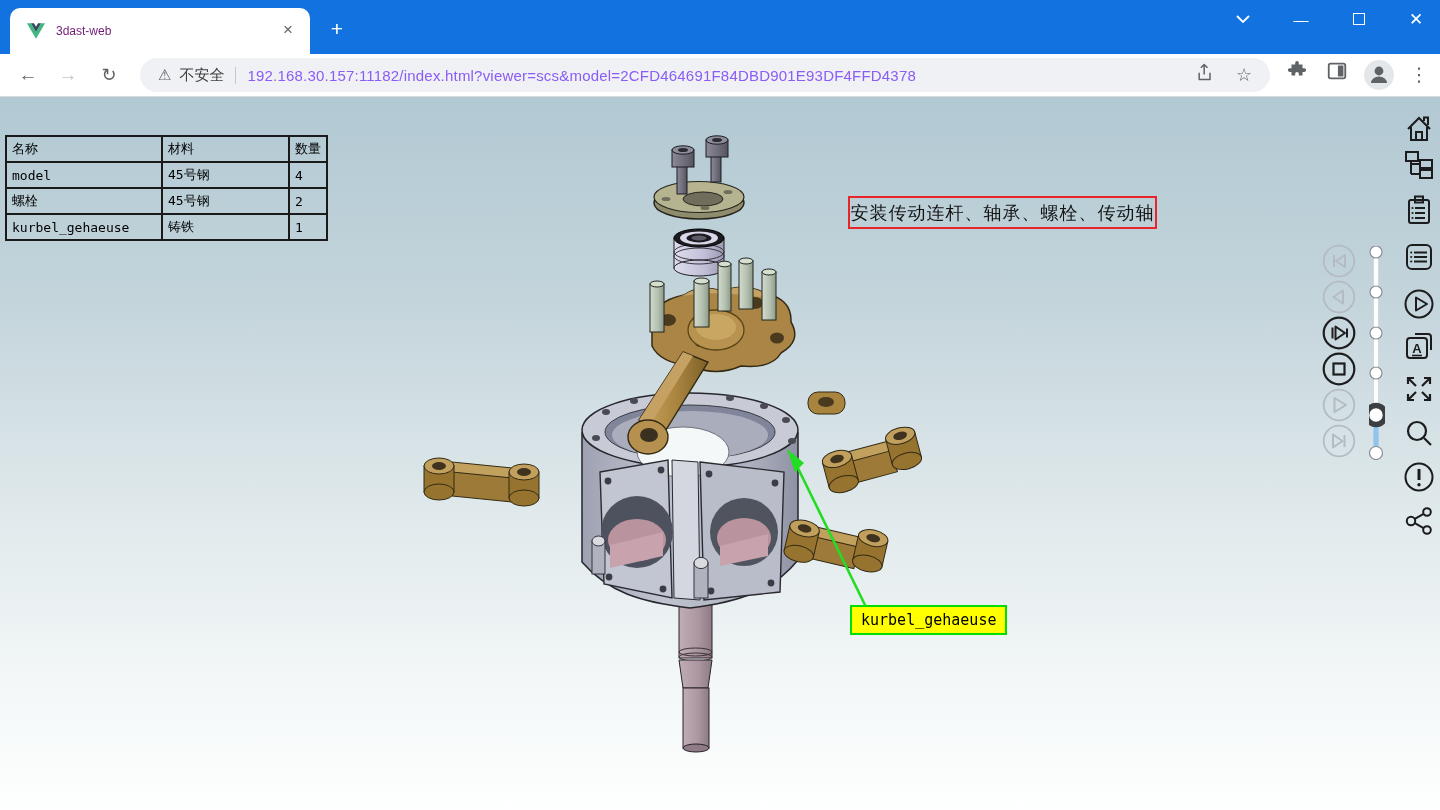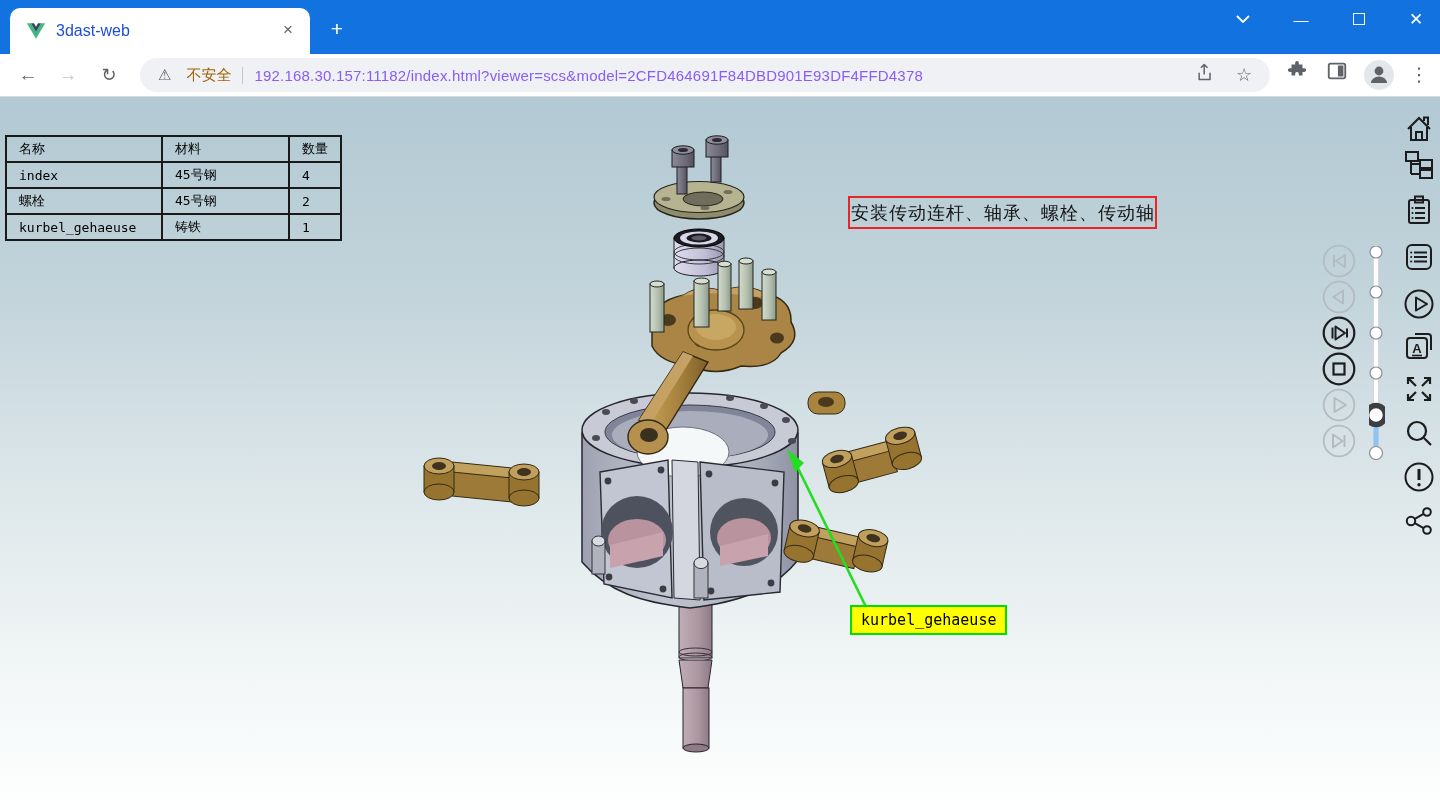--- a/index.html
+++ b/index.html
@@ -1,50 +1,50 @@
 <!DOCTYPE html>
 <html><head>
 <meta charset="utf-8">
 <style>
   *{box-sizing:border-box;margin:0;padding:0}
   html,body{width:1440px;height:810px;overflow:hidden;font-family:"Liberation Sans",sans-serif;background:#fff;position:relative}
 
   
   .titlebar{position:absolute;left:0;top:0;width:1440px;height:54px;background:#1172e0}
   .tab{position:absolute;left:10px;top:8px;width:300px;height:46px;background:#fff;border-radius:10px 10px 0 0;display:flex;align-items:center;padding:0 12px 0 16px}
-  .tab-title{flex:1;margin-left:10px;font-size:16px;color:#1d4ed8;white-space:nowrap;overflow:hidden}
+  .tab-title{flex:1;margin-left:10px;font-size:12px;color:#701a75;white-space:nowrap;overflow:hidden}
   .tab-close{width:20px;height:20px;text-align:center;line-height:18px;font-size:17px;color:#5f6368;border-radius:50%;cursor:pointer}
   .newtab{position:absolute;left:324px;top:17px;width:26px;height:26px;color:#fff;font-size:21px;line-height:24px;text-align:center;border-radius:50%}
   .winctl{position:absolute;top:8px;height:24px;width:30px;color:#fff;text-align:center;font-size:15px;line-height:24px}
   .winctl svg{display:block;margin:7px auto 0}
   .win-max-box{display:block;width:12px;height:12px;border:1.6px solid #fff;margin:5px auto 0}
 
   .toolbar{position:absolute;left:0;top:54px;width:1440px;height:43px;background:#fff;border-bottom:1px solid #d7dbde}
   .navbtn{position:absolute;top:60px;width:30px;height:30px;text-align:center;line-height:30px;font-size:19px;color:#5f6368}
   .navbtn.disabled{color:#c0c4c9}
   .omnibox{position:absolute;left:140px;top:58px;width:1130px;height:34px;background:#eff1f4;border-radius:17px;display:flex;align-items:center;font-size:15px}
   .omni-warn{margin-left:18px;color:#5f6368;font-size:15px}
-  .omni-sec{margin-left:15px;color:#a16207}
+  .omni-sec{margin-left:8px;color:#404040}
   .omni-div{width:1px;height:17px;background:#c4c7cb;margin:0 11px}
   .omni-url{color:#8b5cf6;letter-spacing:.2px}
   .omni-spacer{flex:1}
   .omni-ic{width:26px;height:26px;margin-right:13px;color:#5f6368;text-align:center;line-height:26px;font-size:18px}
   .tbic{position:absolute;top:60px;width:30px;height:30px;text-align:center;line-height:30px;color:#5f6368}
   .avatar{background:#e4e7ea;border-radius:50%}
 
   
   .viewer{position:absolute;left:0;top:97px;width:1440px;height:713px;
     background:linear-gradient(180deg,#b2c9d3 0%,#c3d4db 28%,#dde7ea 55%,#f3f7f7 82%,#feffff 100%)}
   .model-svg{position:absolute;left:0;top:97px;width:1440px;height:713px}
 
   .bom{position:absolute;left:5px;top:135px;border-collapse:collapse;font-family:"DejaVu Sans Mono",monospace;font-size:13px;color:#000}
-  .bom td{border:2px solid #1a1a1a;height:26px;padding:0 12px;white-space:nowrap}
+  .bom td{border:2px solid #1a1a1a;height:26px;padding:0 5px;white-space:nowrap}
 
   .anno{position:absolute;left:848px;top:196px;width:309px;height:33px;border:2px solid #e8262a;
-    color:#151515;font-size:18px;line-height:29px;text-align:right;letter-spacing:1px;font-family:"DejaVu Sans",sans-serif}
+    color:#151515;font-size:18px;line-height:29px;text-align:center;letter-spacing:1px;font-family:"DejaVu Sans",sans-serif}
 
   .plabel{position:absolute;left:850px;top:605px;background:#ffff00;border:2px solid #00dd00;
     font-family:"DejaVu Sans Mono",monospace;font-size:15px;color:#000;padding:4px 9px;white-space:nowrap}
 
   .pbtn{position:absolute;left:1322px;width:34px;height:34px}
   .ric{position:absolute;left:1403px;width:32px;height:32px}
   .slider{position:absolute;left:1369px;top:246px;width:16px;height:214px}
 </style>
 </head>
 <body>
@@ -332,21 +332,21 @@
       <col style="width:127px">
       <col style="width:38px">
     </colgroup>
   <tbody>
       <tr>
     <td>名称</td>
     <td>材料</td>
     <td>数量</td>
   </tr>
   <tr>
-        <td>index</td>
+        <td>model</td>
         <td>45号钢</td>
         <td>4</td>
       </tr>
   <tr>
         <td>螺栓</td>
         <td>45号钢</td>
         <td>2</td>
       </tr>
   <tr>
         <td>kurbel_gehaeuse</td>

